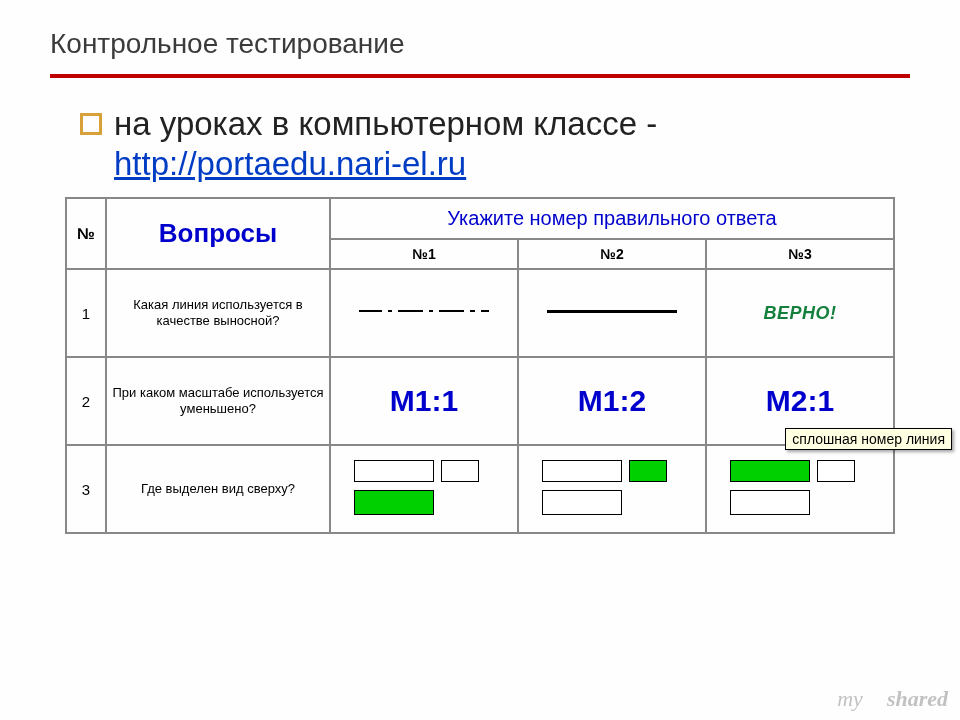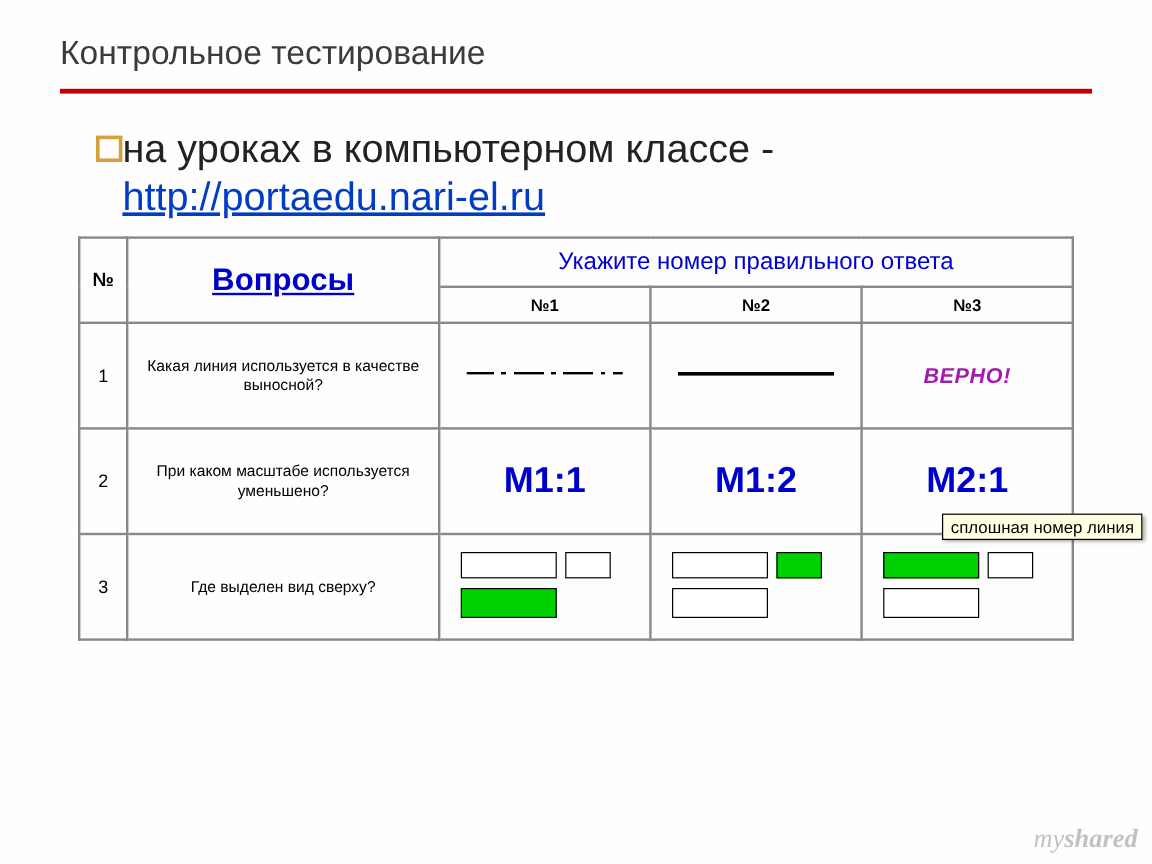--- a/index.html
+++ b/index.html
@@ -20,20 +20,21 @@
   }
   .title-underline {
     margin: 0 50px 26px 50px;
     height: 4px;
     background: #c00000;
   }
   .bullet-block {
     margin: 0 80px 14px 80px;
     display: flex;
     align-items: flex-start;
+    gap: 12px;
   }
   .bullet-square {
     width: 22px;
     height: 22px;
     border: 3px solid #d7a039;
     margin-top: 9px;
     flex: none;
   }
   .bullet-text {
     font-size: 33px;
@@ -50,21 +51,21 @@
     width: 830px;
     border-collapse: collapse;
     font-family: Arial, sans-serif;
   }
   .quiz-table td, .quiz-table th {
     border: 2px solid #888;
     text-align: center;
     vertical-align: middle;
   }
   .col-num { width: 40px; }
-  .col-q { width: 260px; text-decoration: underline; }
+  .col-q { width: 224px; }
   .qnum {
     font-size: 16px;
     font-weight: 700;
   }
   .th-voprosy {
     color: #0000cc;
     font-size: 26px;
     font-weight: 700;
     padding: 12px 4px;
   }
@@ -88,21 +89,21 @@
   .ans-cell {
     position: relative;
   }
   .scale-txt {
     color: #0000cc;
     font-size: 30px;
     font-weight: 700;
     margin-top: 24px;
   }
   .verno {
-    color: #a21caf;
+    color: #15803d;
     font-size: 18px;
     font-weight: 900;
     font-style: italic;
     letter-spacing: 0.5px;
   }
   .nlabel {
     font-size: 15px;
   }
   .line-dashdot,
   .line-solid {
@@ -138,21 +139,21 @@
   }
   .watermark {
     position: absolute;
     right: 12px;
     bottom: 8px;
     font-size: 22px;
     font-family: Georgia, serif;
     color: rgba(80,80,80,0.35);
     font-style: italic;
   }
-  .watermark b { font-weight: 700; }
+  .watermark b { font-weight: 700; margin-left: 24px; }
   
   .ortho {
     width: 150px;
     height: 62px;
     position: relative;
     margin: 0 auto;
   }
   .ortho .box {
     position: absolute;
     border: 1px solid #000;

